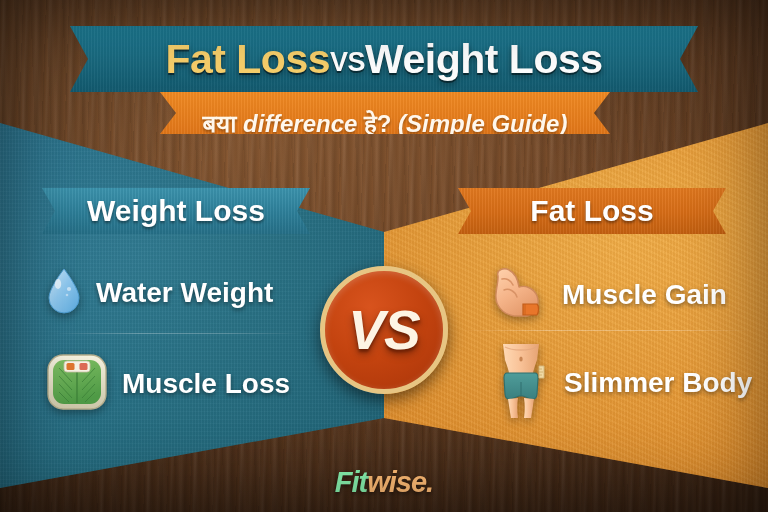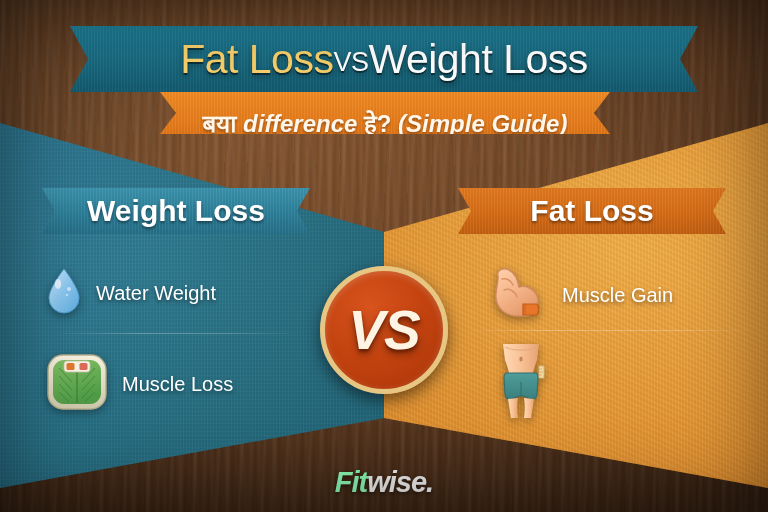--- a/index.html
+++ b/index.html
@@ -65,21 +65,21 @@
     background:linear-gradient(180deg,#1d7d96 0%,#19697f 55%,#135a6e 100%);
     box-shadow:0 4px 10px rgba(0,0,0,0.45);
     display:flex; align-items:center; justify-content:center;
   }
   #title-ribbon::after{
     content:""; position:absolute; inset:0;
     background:repeating-linear-gradient(90deg, rgba(255,255,255,0.04) 0 1px, rgba(0,0,0,0.03) 1px 3px);
   }
   #title-text{
     position:relative; z-index:2;
-    font-size:41px; font-weight:normal; letter-spacing:-0.5px;
+    font-size:41px; font-weight:bold; letter-spacing:-0.5px;
     white-space:nowrap;
     text-shadow:0 2px 0 rgba(0,0,0,0.45), 0 3px 6px rgba(0,0,0,0.4);
   }
   .t-gold{ color:#f7cf6b; }
   .t-white{ color:#ffffff; }
   .t-vs{ color:#ffffff; font-size:27px; vertical-align:2px; }
 
   #sub-ribbon{
     position:absolute; left:160px; top:92px; width:450px; height:60px;
     clip-path:polygon(0 0, 16px 21px, 0 42px, 450px 42px, 434px 21px, 450px 0);
@@ -122,21 +122,21 @@
   .sec-ribbon::after{
     content:""; position:absolute; inset:0;
     background:repeating-linear-gradient(90deg, rgba(255,255,255,0.05) 0 1px, rgba(0,0,0,0.04) 1px 3px);
   }
 
   
   .item{
     position:absolute; display:flex; align-items:center; gap:14px;
   }
   .item .txt{
-    font-size:20px; font-weight:normal; color:#ffffff; white-space:nowrap;
+    font-size:28px; font-weight:bold; color:#ffffff; white-space:nowrap;
     text-shadow:0 2px 4px rgba(0,0,0,0.45);
   }
   #item-l1{ left:46px; top:268px; }
   #item-l2{ left:46px; top:352px; }
   #item-r1{ left:492px; top:266px; }
   #item-r2{ left:492px; top:344px; }
 
   .icon{ position:relative; flex:0 0 auto; filter:drop-shadow(0 3px 4px rgba(0,0,0,0.35)); }
 
   
@@ -161,21 +161,21 @@
     text-shadow:0 3px 3px rgba(80,20,0,0.6), 0 5px 9px rgba(0,0,0,0.35);
   }
 
   
   #logo{
     position:absolute; left:0; right:0; top:466px;
     text-align:center; font-size:29px; font-weight:bold; font-style:italic;
     letter-spacing:-1px;
   }
   #logo .a{ color:#86efac; text-shadow:0 2px 4px rgba(0,0,0,0.55); }
-  #logo .b{ color:#e5e5e5; text-shadow:0 2px 4px rgba(0,0,0,0.5); }
+  #logo .b{ color:#fdba74; text-shadow:0 2px 4px rgba(0,0,0,0.5); }
 
   
   #vignette{
     position:absolute; inset:0; pointer-events:none;
     box-shadow:inset 0 0 80px rgba(0,0,0,0.45);
   }
 </style>
 </head>
 <body>
 
@@ -301,20 +301,21 @@
       <path d="M16 55 C17 62 18 68 19 74 L26 74 C25 67 25 60 26 54 Z" fill="url(#gskin2)"></path>
       <path d="M42 55 C41 62 40 68 39 74 L32 74 C33 67 33 60 32 54 Z" fill="url(#gskin2)"></path>
       <path d="M47 22 L52 22 L52 34 L47 34 Z" fill="#f0d9a4" stroke="#d4b87e" stroke-width="0.9"></path>
       <g stroke="#c9a96a" stroke-width="0.8">
         <line x1="47" y1="25" x2="50" y2="25"></line>
           <line x1="47" y1="28" x2="51" y2="28"></line>
           <line x1="47" y1="31" x2="50" y2="31"></line>
       </g>
     </svg>
   </span>
+  <span class="txt">Slimmer Body</span>
 </div>
 
 <div class="divider" id="div-left"></div>
 <div class="divider" id="div-right"></div>
 
 <div id="vs-badge">
   <span id="vs-text">VS</span>
 </div>
 
 <div id="logo">

